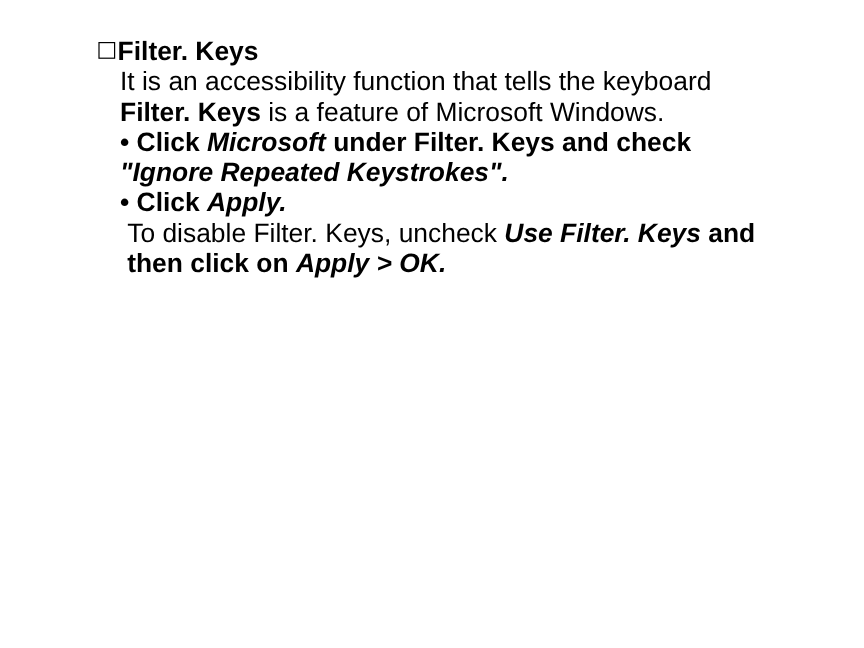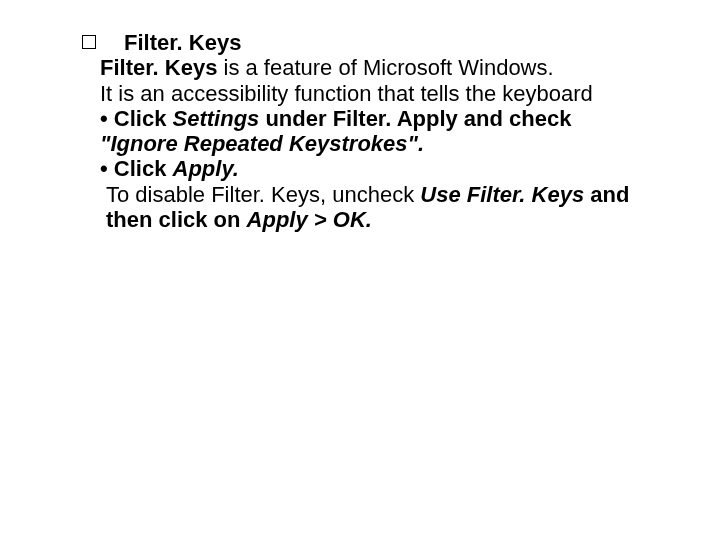--- a/index.html
+++ b/index.html
@@ -1,15 +1,15 @@
 <!DOCTYPE html>
 <html><head>
   <meta charset="utf-8">
   <style>
-    * { margin: 0; padding: 0; box-sizing: border-box; gap: 26px; }
+    * { margin: 0; padding: 0; box-sizing: border-box; }
     body {
       width: 720px;
       height: 540px;
       background: #fff;
       font-family: Arial, Helvetica, sans-serif;
       font-size: 22px;
       line-height: 1.15;
       color: #000;
       padding: 30px 80px 30px 100px;
     }
@@ -42,26 +42,26 @@
   </style>
 </head>
 <body>
 
 <div class="title-row">
   <span class="bullet-square"></span>
   <span class="title-text">Filter. Keys</span>
 </div>
 
 <div class="body-block">
+  <div>It is an accessibility function that tells the keyboard</div>
   <div>
     <span class="b">Filter. Keys</span><span> is a feature of Microsoft Windows.</span>
   </div>
-  <div>It is an accessibility function that tells the keyboard</div>
   <div class="b">
-    <span>• Click </span><span class="i">Settings</span><span> under Filter. Apply and check </span><span class="i">"Ignore Repeated Keystrokes".</span>
+    <span>• Click </span><span class="i">Microsoft</span><span> under Filter. Keys and check </span><span class="i">"Ignore Repeated Keystrokes".</span>
   </div>
   <div class="b">
     <span>• Click </span><span class="i">Apply.</span>
   </div>
 </div>
 
 <div class="footer-block">
   <span> To disable Filter. Keys, uncheck </span><span class="bi">Use Filter. Keys</span><span class="b"> and then click on </span><span class="bi">Apply &gt; OK.</span>
 </div>
 

